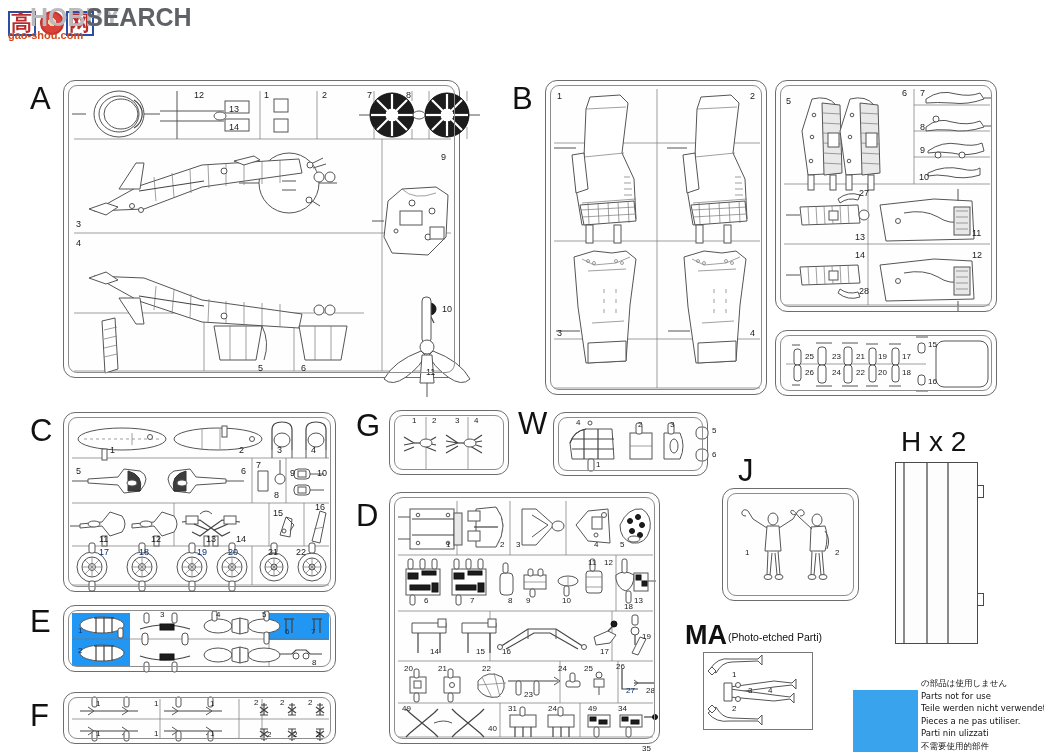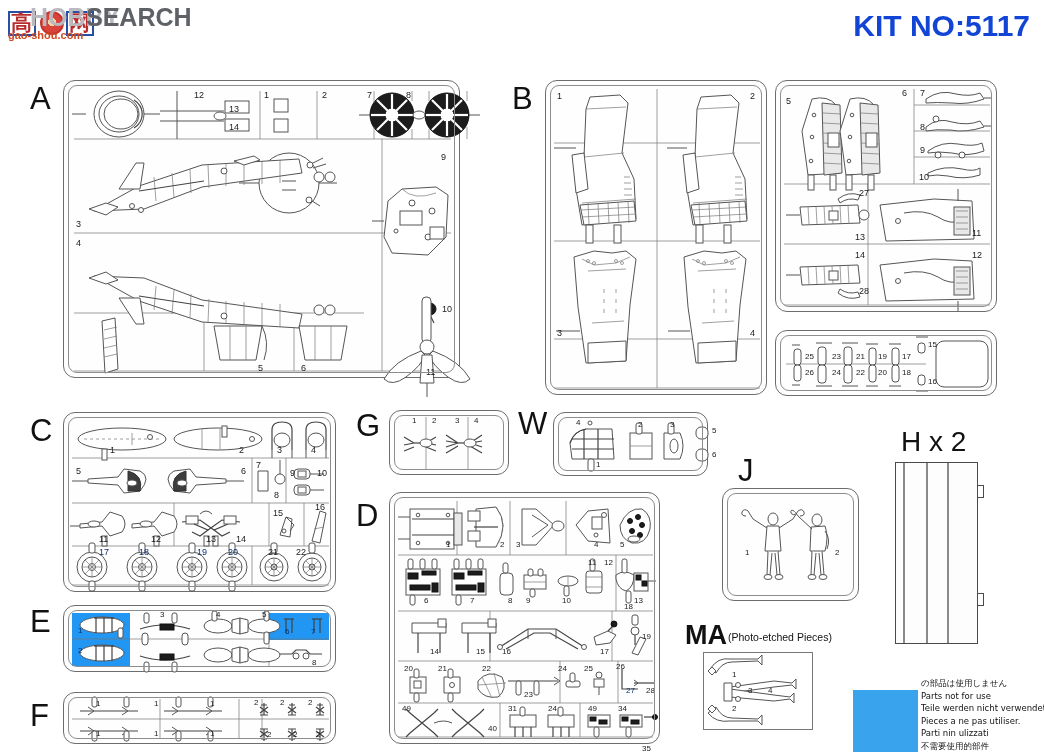--- a/index.html
+++ b/index.html
@@ -185,21 +185,20 @@
 
   <div class="watermark">
     <span class="wm-cjk wm-box">高</span>
     <span class="wm-seal"></span>
     <span class="wm-cjk wm-box">网</span>
   </div>
   <div class="wm-hobby">HOBBY</div>
   <div class="wm-search">SEARCH</div>
   <div class="wm-domain">gao-shou.com</div>
 
-  <div class="kitno">KIT NO:5117</div>
 
   <div class="sprue-letter big" style="left:30px; top:83px;">A</div>
   <div class="sprue inner" style="left:63px; top:80px; width:397px; height:298px;">
     <svg width="397" height="298" viewBox="0 0 397 298">
 
       <g class="lnthin">
         <line x1="10" y1="58" x2="387" y2="58"></line>
         <line x1="10" y1="152" x2="387" y2="152"></line>
         <line x1="10" y1="232" x2="300" y2="232"></line>
         <line x1="196" y1="10" x2="196" y2="58"></line>
@@ -1494,21 +1493,21 @@
         <path d="M19 38 L21 62 L18 62 L16 40" class="fillw"></path>
         <ellipse cx="9" cy="64" rx="4" ry="2.5" class="fillw"></ellipse>
         <ellipse cx="20" cy="64" rx="4" ry="2.5" class="fillw"></ellipse>
       </g>
     </svg>
     <div class="pnum sm" style="left:22px; top:60px;">1</div>
     <div class="pnum sm" style="left:112px; top:60px;">2</div>
   </div>
 
   <div class="ma-title" style="left:685px; top:622px;font-weight:bold;">MA</div>
-  <div class="ma-sub" style="left:728px; top:632px;">(Photo-etched Pieces)</div>
+  <div class="ma-sub" style="left:728px; top:632px;">(Photo-etched Parti)</div>
   <div style="position:absolute; left:703px; top:652px; width:110px; height:78px; border:1px solid #777; background:#fff;">
     <svg width="110" height="78" viewBox="0 0 110 78">
       <g class="lnthin">
         <path d="M6 16 Q14 4 26 6 L54 6 L58 2 L58 12 L54 8 L28 9 Q18 9 12 20 Z" class="fillw"></path>
         <path d="M4 60 Q12 70 26 68 L54 68 L58 72 L58 62 L54 66 L28 65 Q18 65 12 54 Z" class="fillw"></path>
         <path d="M26 34 L70 28 L88 30 L92 26 L92 36 L88 32 L70 34 L26 40 Z" class="fillw"></path>
         <path d="M26 36 L70 42 L86 44 L90 40 L90 50 L86 46 L70 48 L26 44 Z" class="fillw"></path>
         <path d="M20 30 L28 30 L28 48 L20 48 Z" class="fillw"></path>
         <circle cx="34" cy="32" r="2.5" class="fillw"></circle>
         <circle cx="34" cy="46" r="2.5" class="fillw"></circle>

